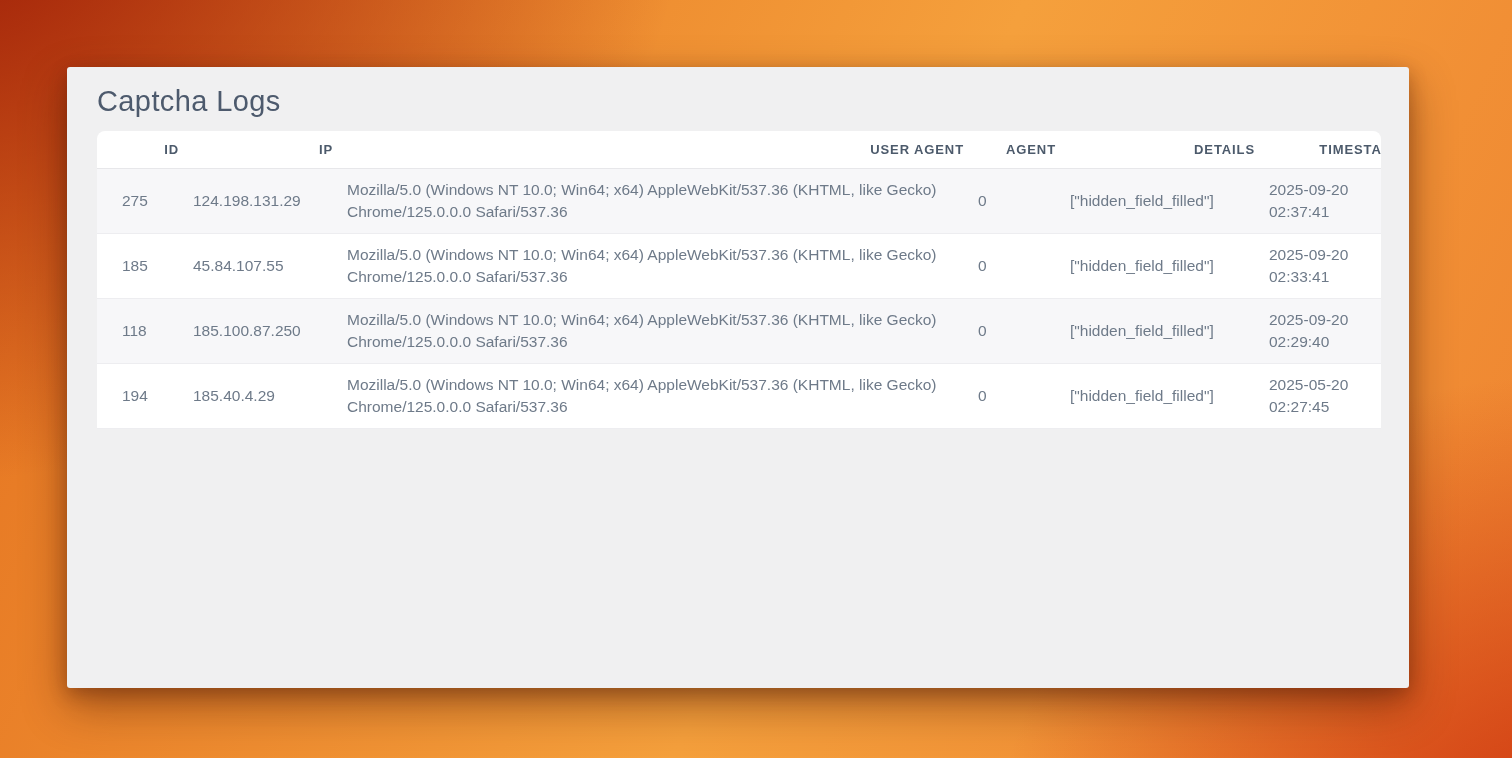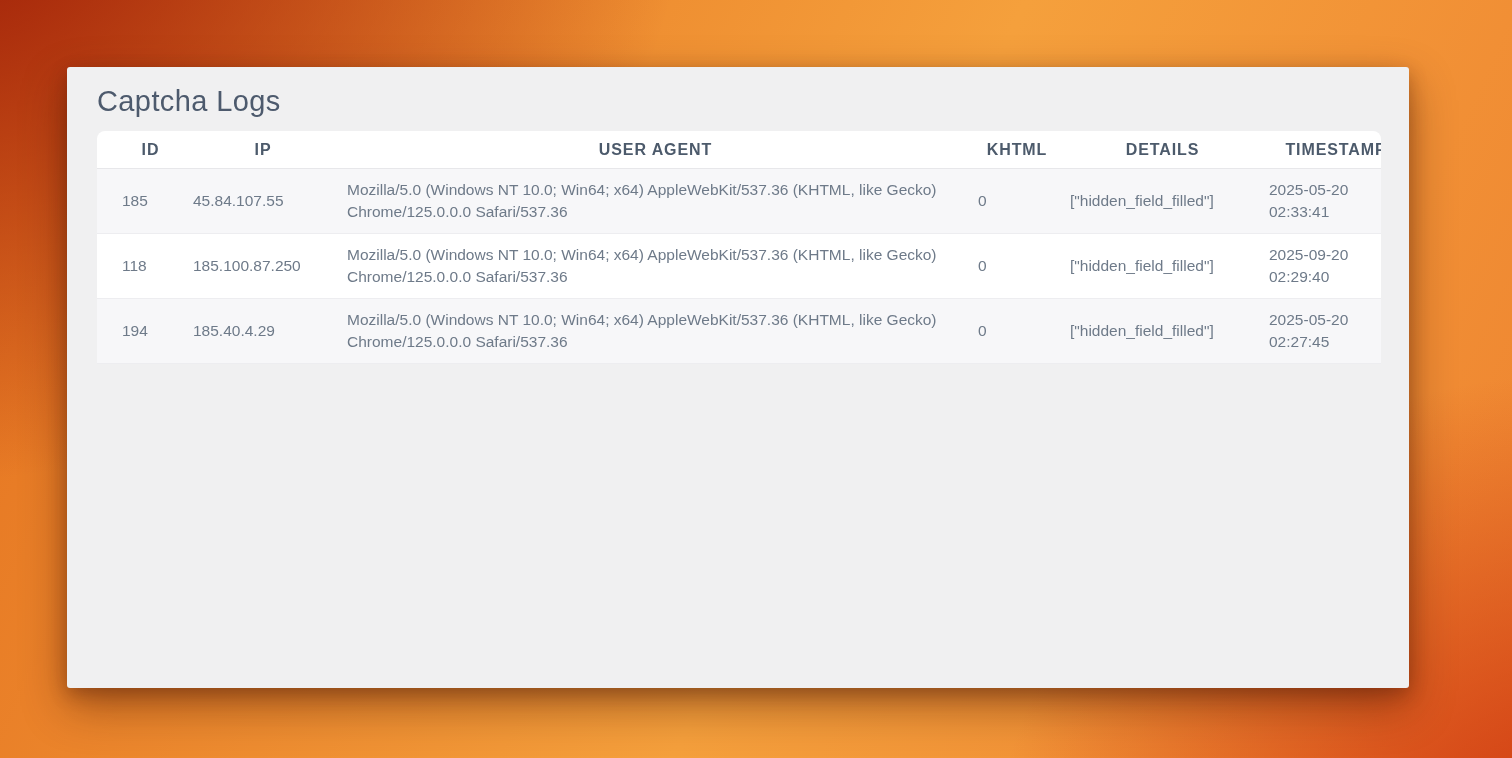--- a/index.html
+++ b/index.html
@@ -42,23 +42,23 @@
     border-radius: 8px 8px 0 0;
     overflow: hidden;
   }
   table {
     width: 100%;
     border-collapse: collapse;
     table-layout: fixed;
   }
   thead th {
     height: 37px;
-    text-align: center;
+    text-align: right;
     vertical-align: middle;
-    font-size: 16px;
+    font-size: 13px;
     font-weight: 700;
     color: #4c5a6b;
     letter-spacing: .9px;
     border-bottom: 1px solid #e7e7ea;
     padding: 0 14px 0 0;
     white-space: nowrap;
   }
   tbody td {
     height: 64px;
     vertical-align: middle;
@@ -93,33 +93,41 @@
         <col style="width:631px">
         <col style="width:92px">
         <col style="width:199px">
         <col style="width:148px">
       </colgroup>
       <thead>
         <tr>
             <th>ID</th>
             <th>IP</th>
             <th>USER AGENT</th>
-            <th>KHTML</th>
+            <th>AGENT</th>
             <th>DETAILS</th>
             <th>TIMESTAMP</th>
           </tr>
       </thead>
       <tbody>
           <tr>
+            <td>275</td>
+            <td>124.198.131.29</td>
+            <td>Mozilla/5.0 (Windows NT 10.0; Win64; x64) AppleWebKit/537.36 (KHTML, like Gecko) Chrome/125.0.0.0 Safari/537.36</td>
+            <td>0</td>
+            <td>["hidden_field_filled"]</td>
+            <td>2025-09-20 02:37:41</td>
+          </tr>
+          <tr>
             <td>185</td>
             <td>45.84.107.55</td>
             <td>Mozilla/5.0 (Windows NT 10.0; Win64; x64) AppleWebKit/537.36 (KHTML, like Gecko) Chrome/125.0.0.0 Safari/537.36</td>
             <td>0</td>
             <td>["hidden_field_filled"]</td>
-            <td>2025-05-20 02:33:41</td>
+            <td>2025-09-20 02:33:41</td>
           </tr>
           <tr>
             <td>118</td>
             <td>185.100.87.250</td>
             <td>Mozilla/5.0 (Windows NT 10.0; Win64; x64) AppleWebKit/537.36 (KHTML, like Gecko) Chrome/125.0.0.0 Safari/537.36</td>
             <td>0</td>
             <td>["hidden_field_filled"]</td>
             <td>2025-09-20 02:29:40</td>
           </tr>
           <tr>

